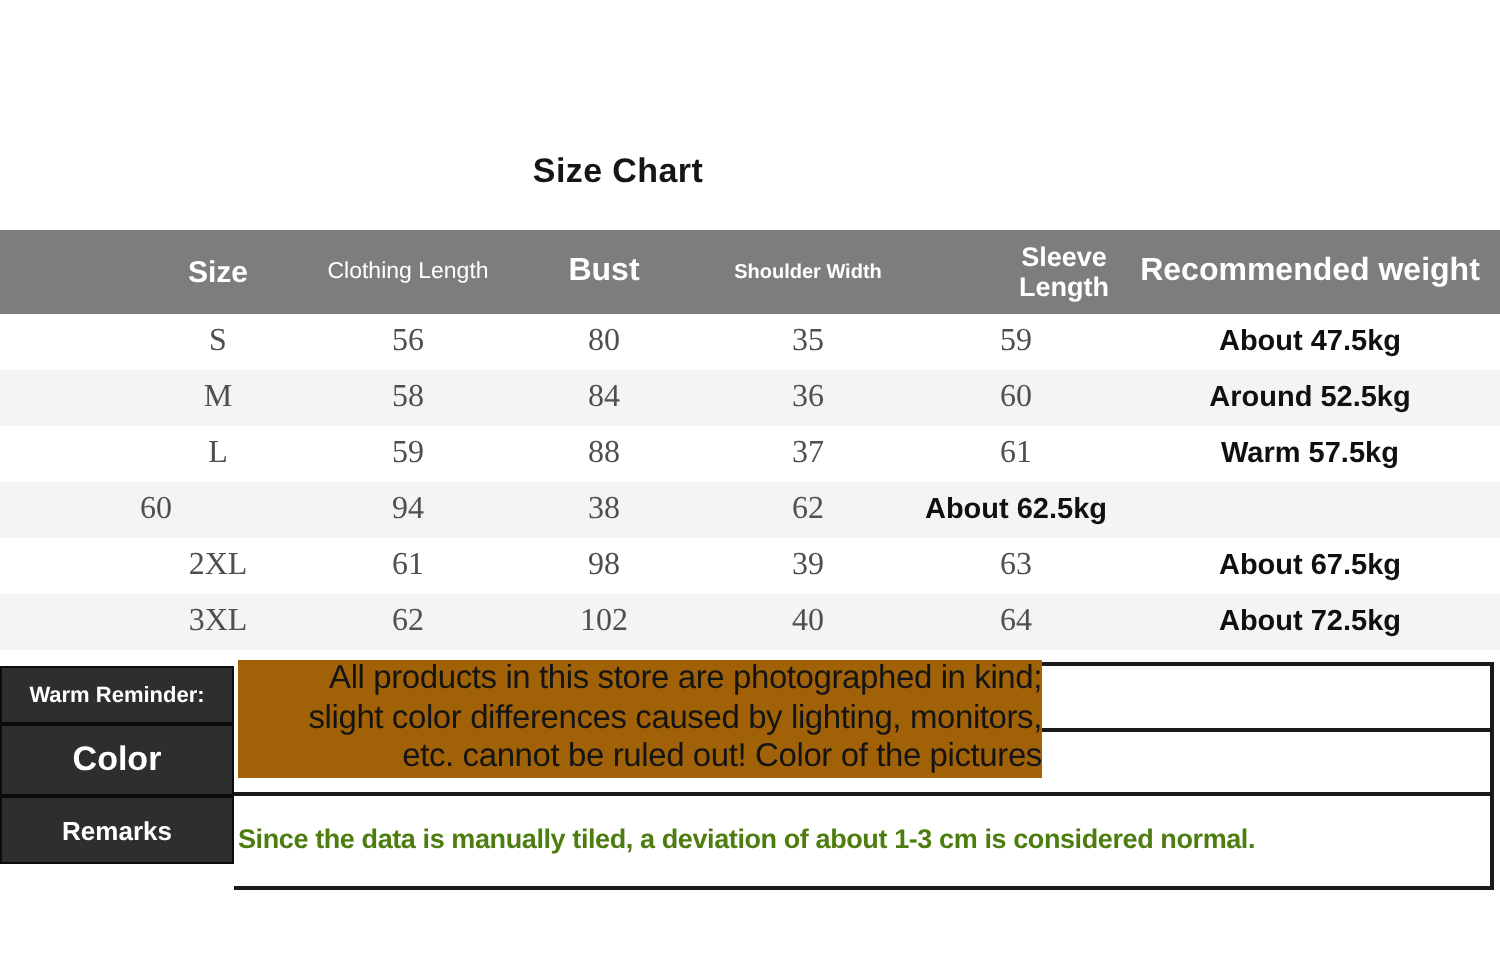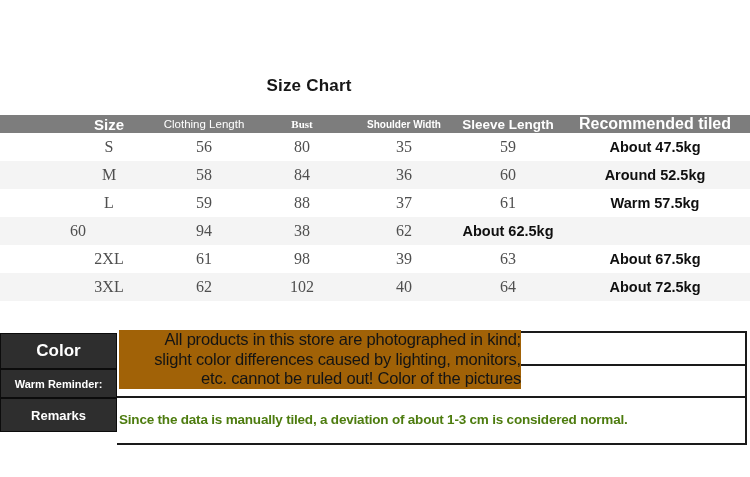--- a/index.html
+++ b/index.html
@@ -11,26 +11,26 @@
   .page-title{
     position:absolute;top:76px;left:0;width:618px;text-align:center;
     font-size:17px;font-weight:700;color:#161616;letter-spacing:.2px;
   }
   
   .grid{
     display:grid;grid-template-columns:156px 96px 100px 104px 104px 190px;
     align-items:center;text-align:center;
   }
   .size-table{position:absolute;top:115px;left:0;width:750px;}
-  .thead{height:18px;background:#7d7d7d;color:#ffffff;}
+  .thead{height:42px;background:#7d7d7d;color:#ffffff;}
   .thead .c1{font-size:15px;font-weight:700;}
   .thead .c2{font-size:11.5px;font-weight:400;}
-  .thead .c3{font-size:11px;font-weight:700;font-family:Liberation Serif, serif;}
+  .thead .c3{font-size:16px;font-weight:700;}
   .thead .c4{font-size:10px;font-weight:700;}
-  .thead .c5{font-size:13.5px;font-weight:700;}
+  .thead .c5{font-size:13.5px;font-weight:700;margin-left:48px;}
   .thead .c6{font-size:16px;font-weight:700;}
   .c1{padding-left:62px;}
   .trow{height:28px;background:#ffffff;}
   .trow.striped{background:#f4f4f4;}
   .trow .c1,.trow .c2,.trow .c3,.trow .c4,.trow .c5{
     font-family:"Liberation Serif", serif;font-size:16px;color:#4f4f4f;
   }
   .trow .c6{font-size:14.5px;font-weight:700;color:#101010;}
   
   .note-labels{
@@ -68,21 +68,21 @@
 
   <div class="page-title">Size Chart</div>
 
   <div class="size-table">
     <div class="grid thead">
       <div class="c1">Size</div>
       <div class="c2">Clothing Length</div>
       <div class="c3">Bust</div>
       <div class="c4">Shoulder Width</div>
       <div class="c5">Sleeve Length</div>
-      <div class="c6">Recommended tiled</div>
+      <div class="c6">Recommended weight</div>
     </div>
 
     <div class="grid trow">
       <div class="c1">S</div>
       <div class="c2">56</div>
       <div class="c3">80</div>
       <div class="c4">35</div>
       <div class="c5">59</div>
       <div class="c6">About 47.5kg</div>
     </div>
@@ -132,22 +132,22 @@
     </div>
   </div>
 
   <div class="hline line-top"></div>
   <div class="hline line-mid"></div>
   <div class="hline line-sep"></div>
   <div class="hline line-bottom"></div>
   <div class="vline line-right"></div>
 
   <div class="note-labels">
+    <div class="note-label nl-0">Warm Reminder:</div>
     <div class="note-label nl-1">Color</div>
-    <div class="note-label nl-0">Warm Reminder:</div>
     <div class="note-label nl-2">Remarks</div>
   </div>
 
   <div class="reminder-text">
     <div>All products in this store are photographed in kind;</div>
     <div>slight color differences caused by lighting, monitors,</div>
     <div>etc. cannot be ruled out! Color of the pictures</div>
   </div>
 
   <div class="remarks-text">Since the data is manually tiled, a deviation of about 1-3 cm is considered normal.</div>

